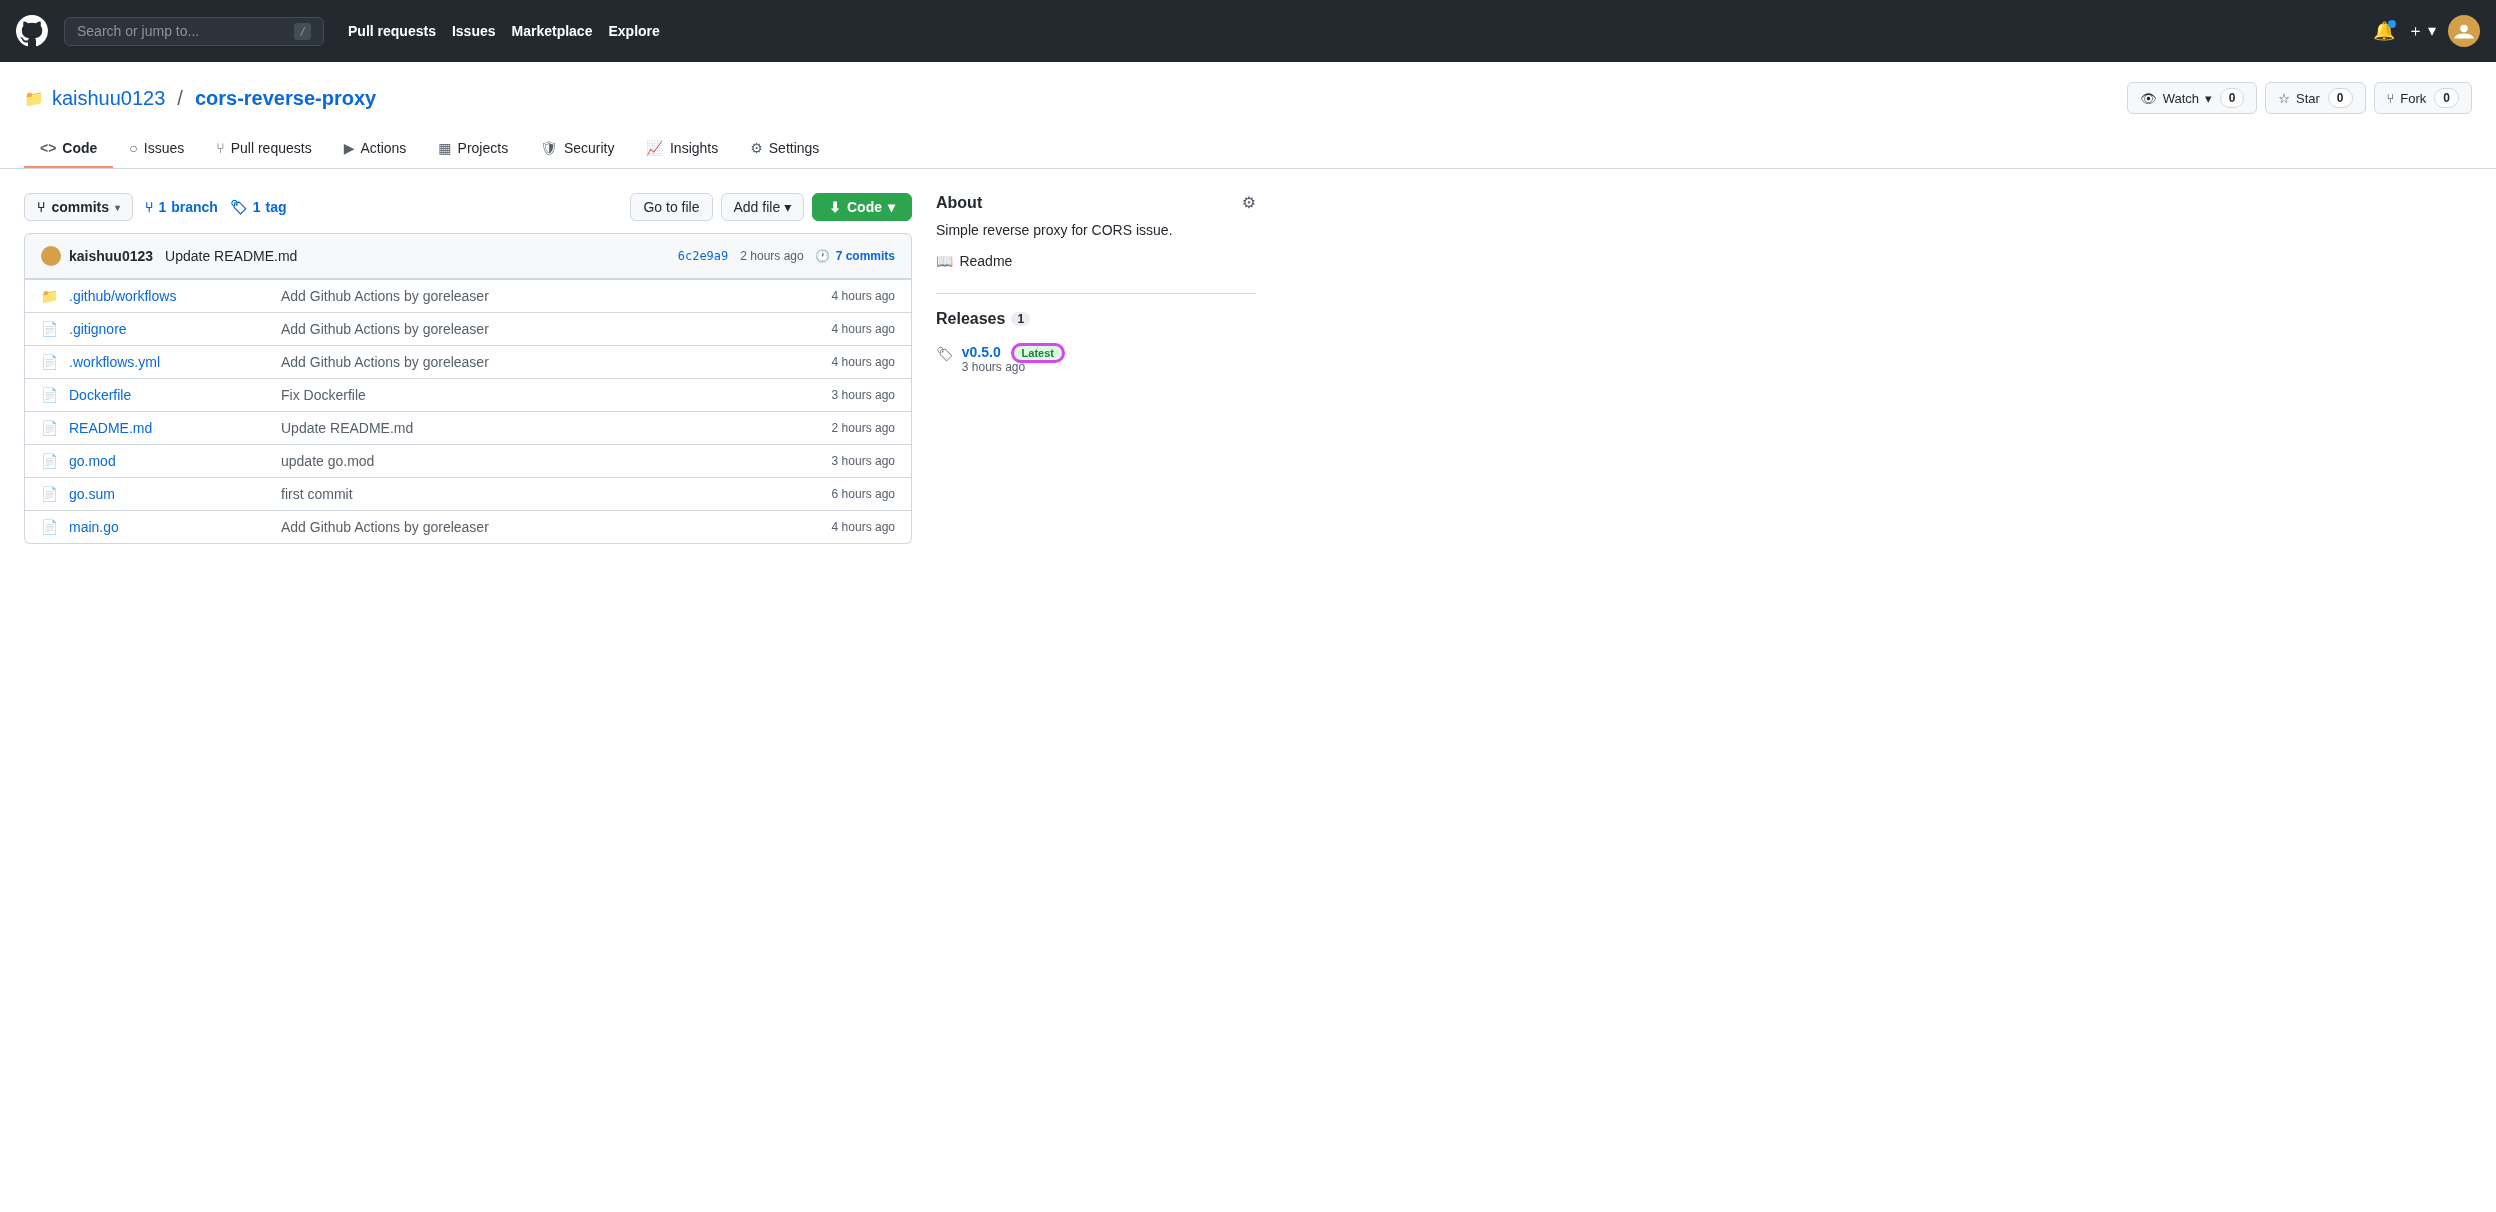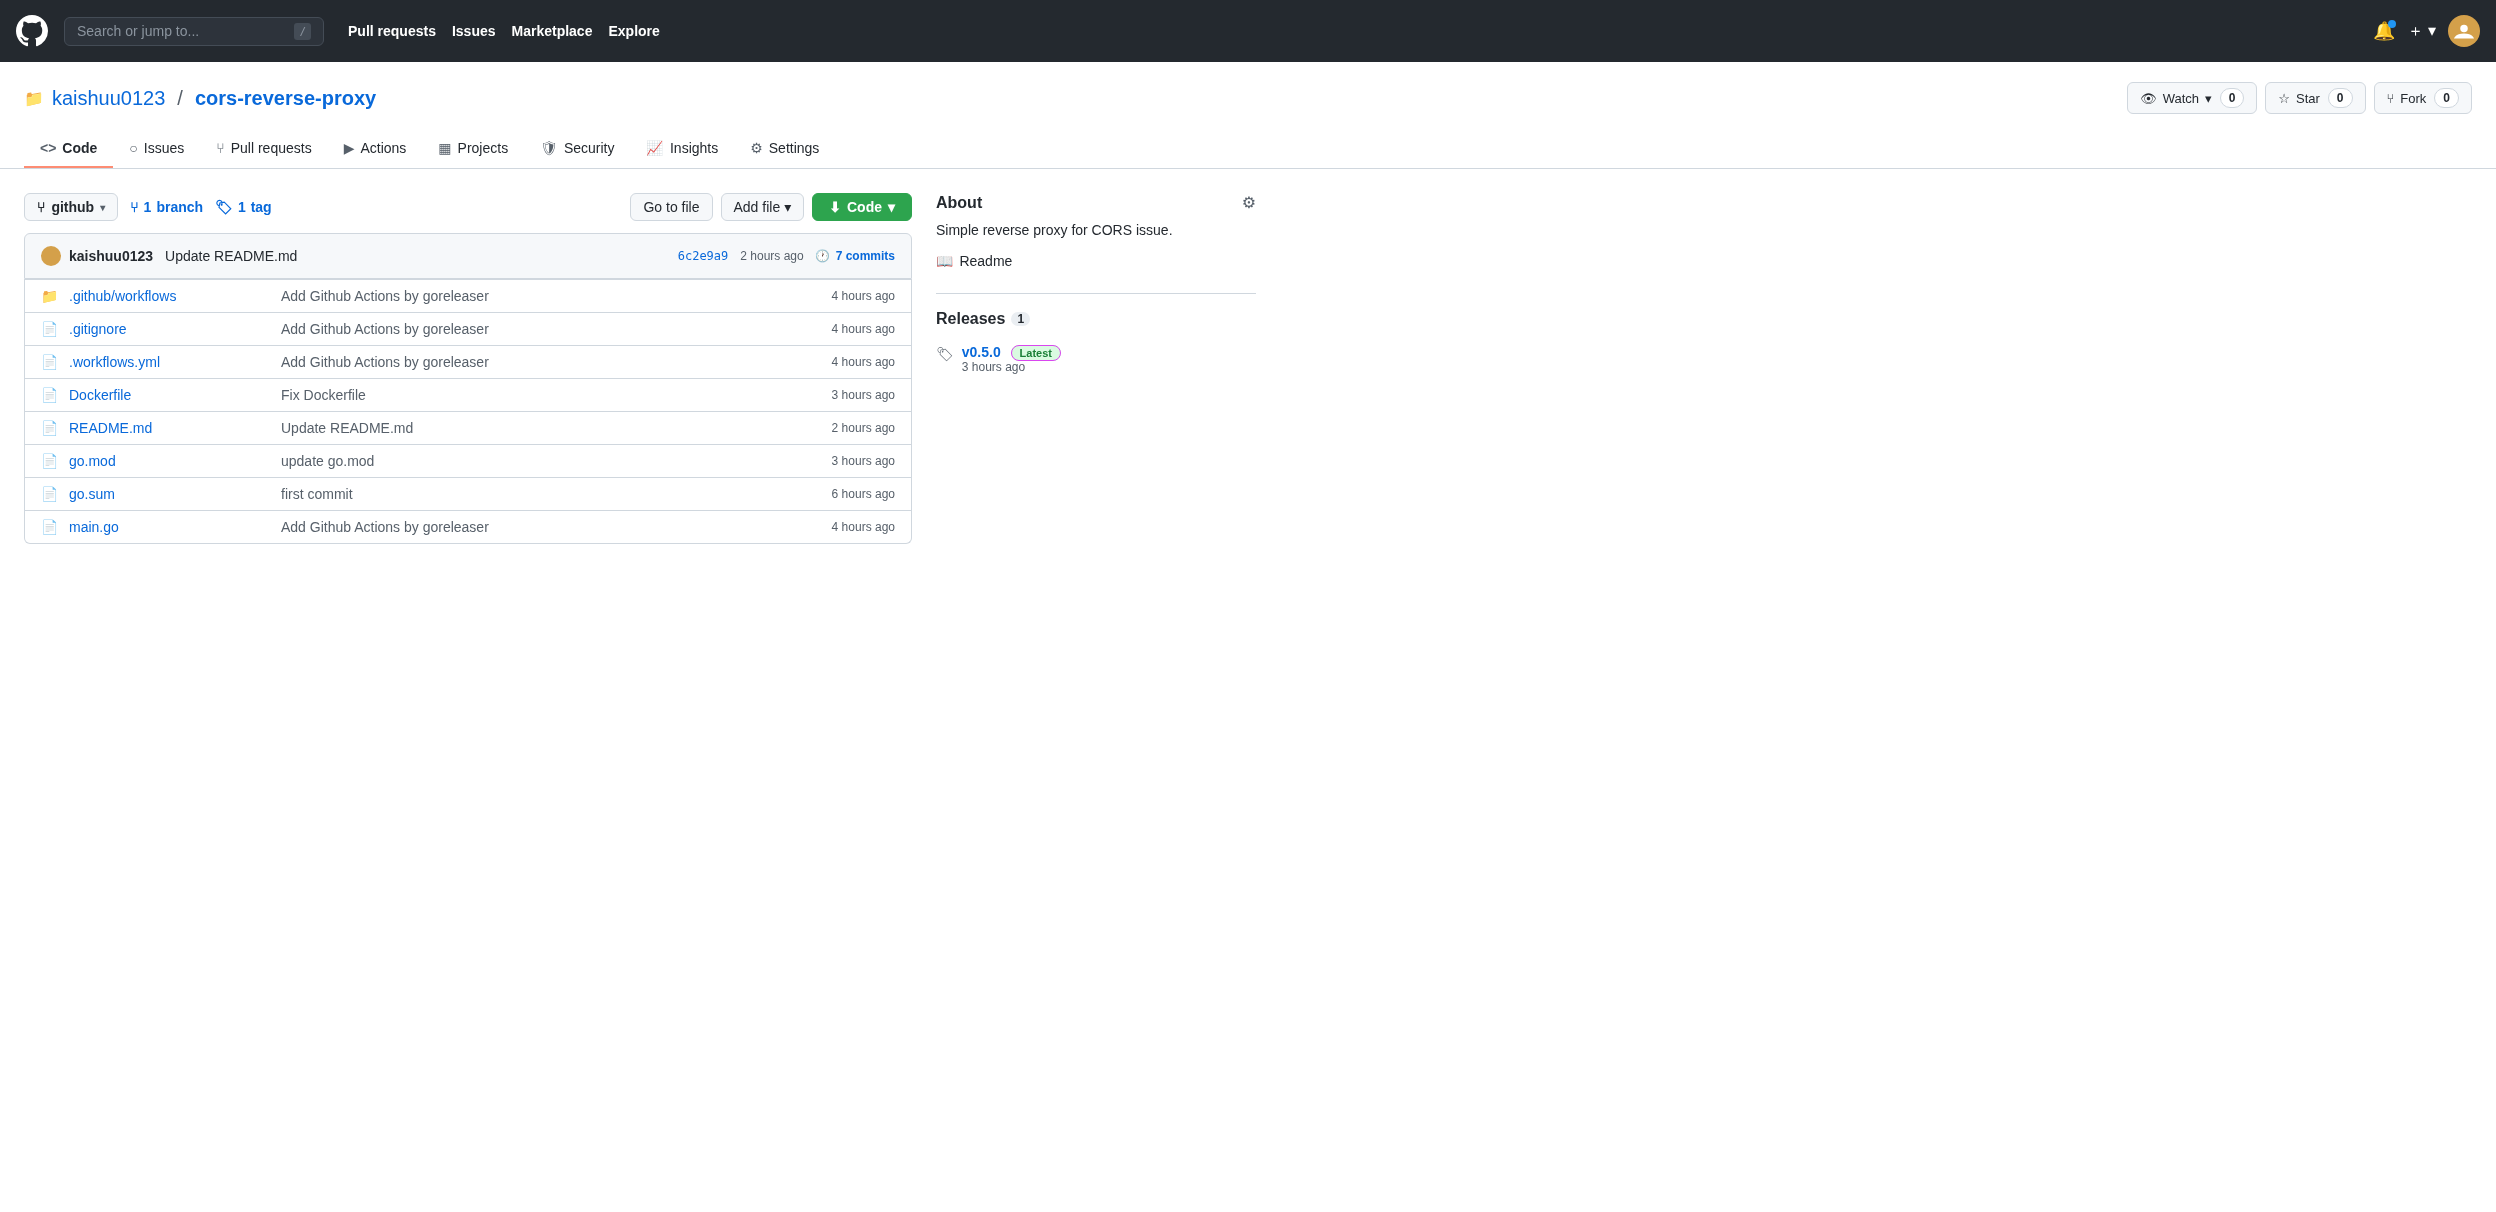--- a/index.html
+++ b/index.html
@@ -86,21 +86,21 @@
     .about-link { display: flex; align-items: center; gap: 6px; color: #24292f; text-decoration: none; font-size: 14px; }
 
     .releases-section { }
     .releases-header { display: flex; align-items: center; gap: 6px; margin-bottom: 8px; }
     .releases-title { font-size: 16px; font-weight: 600; }
     .releases-count { background: #eaeef2; border-radius: 20px; padding: 0 6px; font-size: 12px; font-weight: 600; }
     .release-item { display: flex; align-items: flex-start; gap: 8px; padding: 8px 0; }
     .release-tag-icon { color: #57606a; font-size: 14px; margin-top: 2px; }
     .release-info { }
     .release-version { color: #0969da; font-size: 14px; font-weight: 600; text-decoration: none; }
-    .latest-badge { background: #dafbe1; color: #1a7f37; border: 1px solid #d946ef; border-radius: 20px; padding: 1px 8px; font-size: 11px; font-weight: 600; margin-left: 6px; }
+    .latest-badge { background: #dafbe1; color: #1a7f37; border: 3px solid #d946ef; border-radius: 20px; padding: 1px 8px; font-size: 11px; font-weight: 600; margin-left: 6px; }
     .release-time { color: #57606a; font-size: 12px; }
   </style>
 </head>
 <body>
 
 <header class="gh-header">
   <div class="gh-logo">
     <svg viewBox="0 0 16 16" version="1.1" aria-hidden="true">
       <path fill-rule="evenodd" d="M8 0C3.58 0 0 3.58 0 8c0 3.54 2.29 6.53 5.47 7.59.4.07.55-.17.55-.38 0-.19-.01-.82-.01-1.49-2.01.37-2.53-.49-2.69-.94-.09-.23-.48-.94-.82-1.13-.28-.15-.68-.52-.01-.53.63-.01 1.08.58 1.23.82.72 1.21 1.87.87 2.33.66.07-.52.28-.87.51-1.07-1.78-.2-3.64-.89-3.64-3.95 0-.87.31-1.59.82-2.15-.08-.2-.36-1.02.08-2.12 0 0 .67-.21 2.2.82.64-.18 1.32-.27 2-.27.68 0 1.36.09 2 .27 1.53-1.04 2.2-.82 2.2-.82.44 1.1.16 1.92.08 2.12.51.56.82 1.27.82 2.15 0 3.07-1.87 3.75-3.65 3.95.29.25.54.73.54 1.48 0 1.07-.01 1.93-.01 2.2 0 .21.15.46.55.38A8.013 8.013 0 0016 8c0-4.42-3.58-8-8-8z"></path>
     </svg>
@@ -196,21 +196,21 @@
     </a>
   </div>
 </div>
 
 <div class="main-content">
   <div class="repo-main">
 
     <div class="file-toolbar">
       <button class="branch-btn">
         <span>⑂</span>
-        <span>github</span>
+        <span>commits</span>
         <span class="branch-chevron">▾</span>
       </button>
       <div class="branch-meta">
         <a href="#" class="branch-link">
           <span>⑂</span>
           <span>1</span>
           <span>branch</span>
         </a>
         <a href="#" class="branch-link">
           <span>🏷</span>

